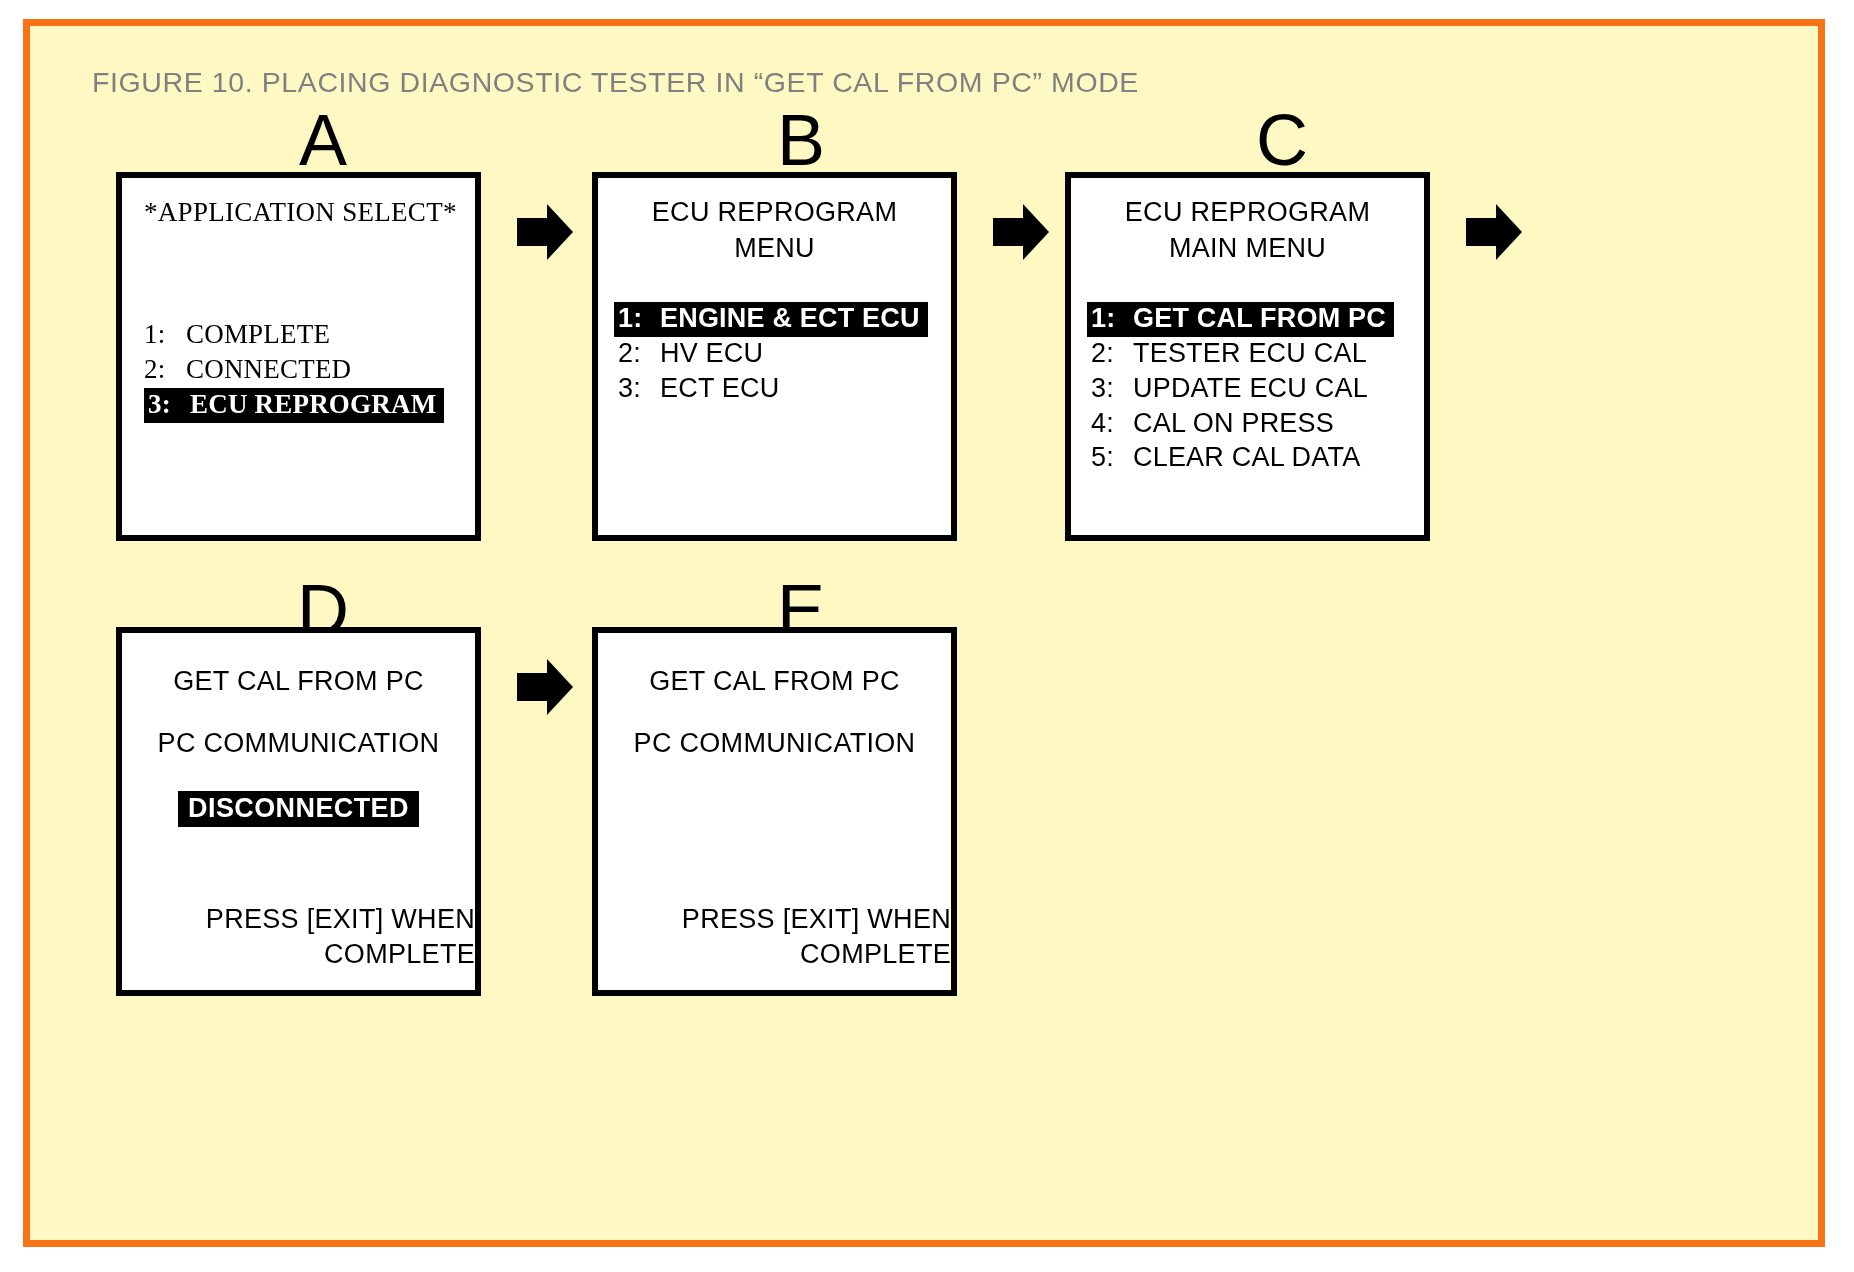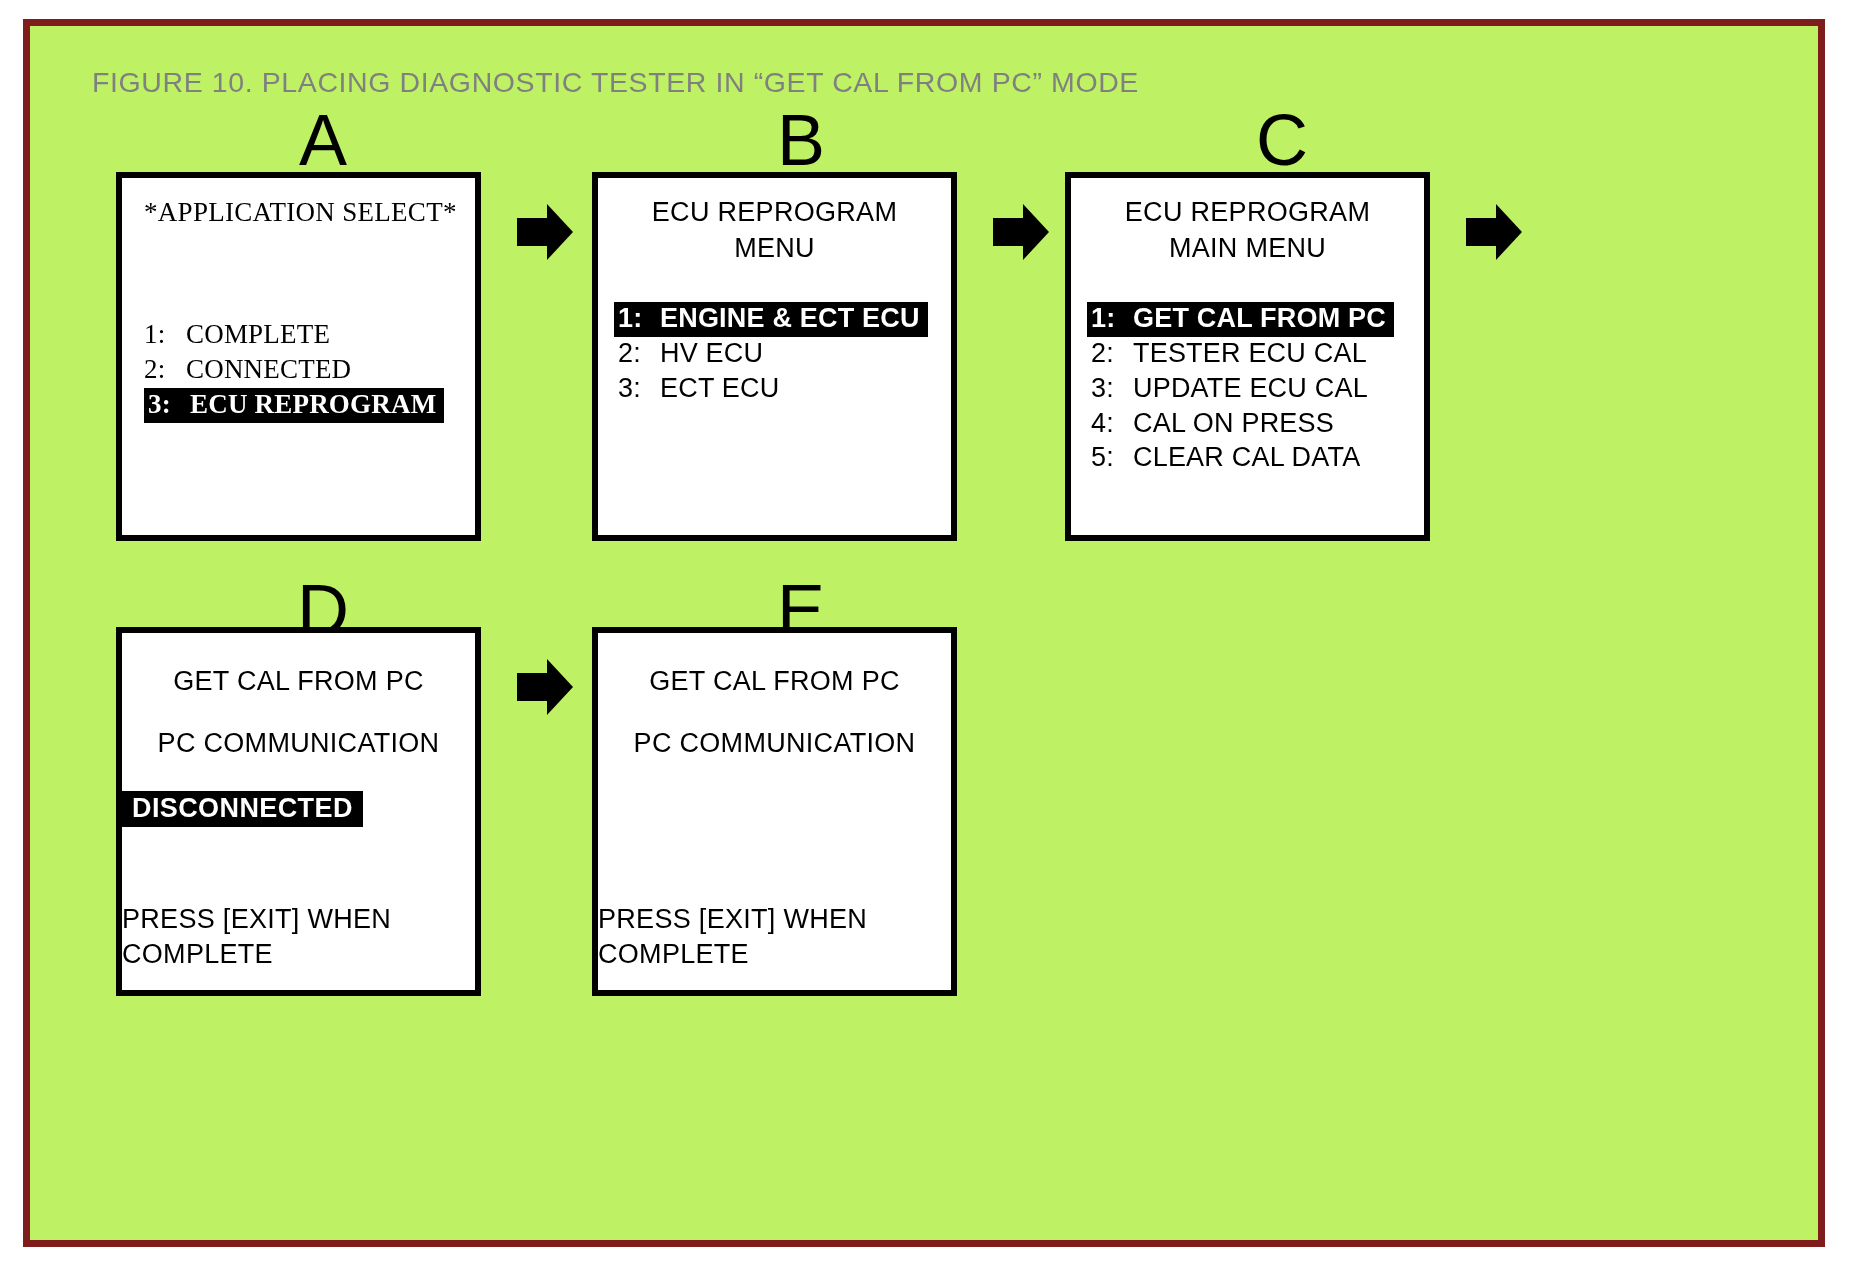--- a/index.html
+++ b/index.html
@@ -16,23 +16,23 @@
     height: 1272px;
     background: #ffffff;
     overflow: hidden;
   }
   .outer-frame {
     position: absolute;
     left: 23px;
     top: 19px;
     width: 1802px;
     height: 1228px;
-    border: 7px solid #7f1d1d;
+    border: 7px solid #f97316;
     box-sizing: border-box;
-    background: #bef264;
+    background: #fef9c3;
   }
   .figure-title {
     position: absolute;
     left: 62px;
     top: 40px;
     font-size: 28.5px;
     letter-spacing: 0.6px;
     color: #808080;
     font-weight: 400;
     white-space: nowrap;
@@ -108,23 +108,24 @@
     display: inline-block;
     background: #000000;
     color: #ffffff;
     font-weight: bold;
     font-size: 27px;
     letter-spacing: 0.4px;
     padding: 2px 10px 3px 10px;
     white-space: nowrap;
   }
   .chip-wrap {
+    text-align: center;
   }
   .multi-line {
-    text-align: left;
+    text-align: right;
     font-size: 27px;
     color: #000000;
     line-height: 1.3;
     letter-spacing: 0.3px;
     white-space: pre-line;
   }
 
   
   .arrow {
     position: absolute;

